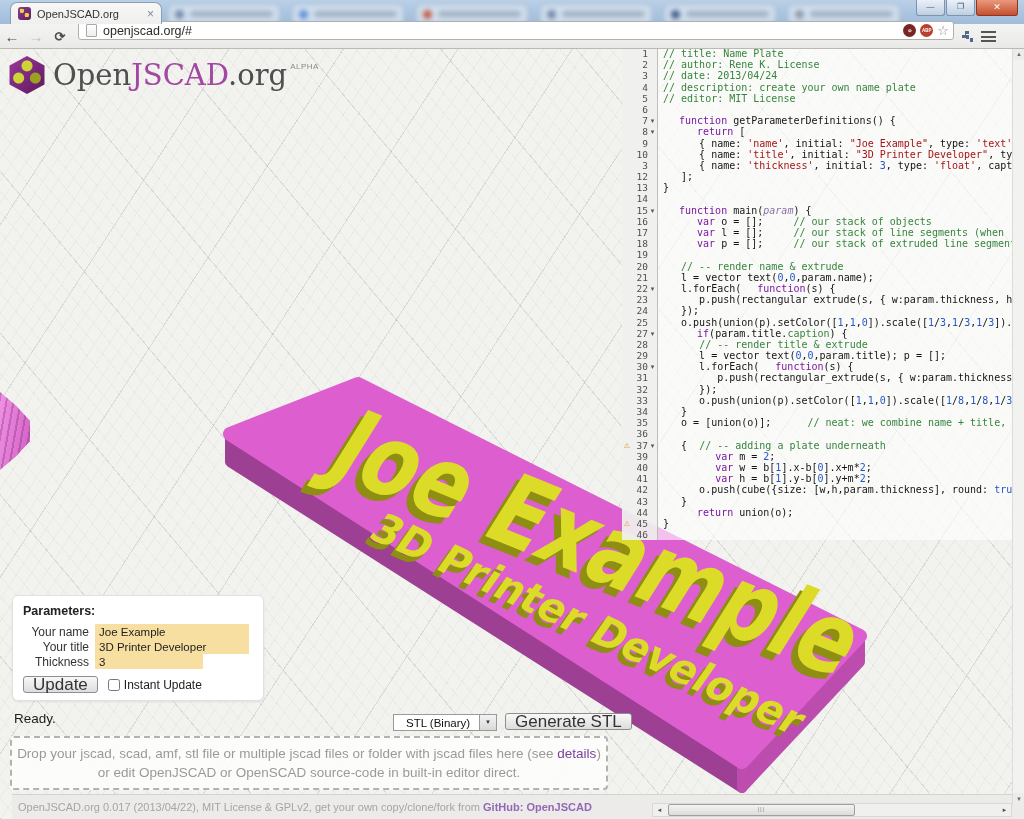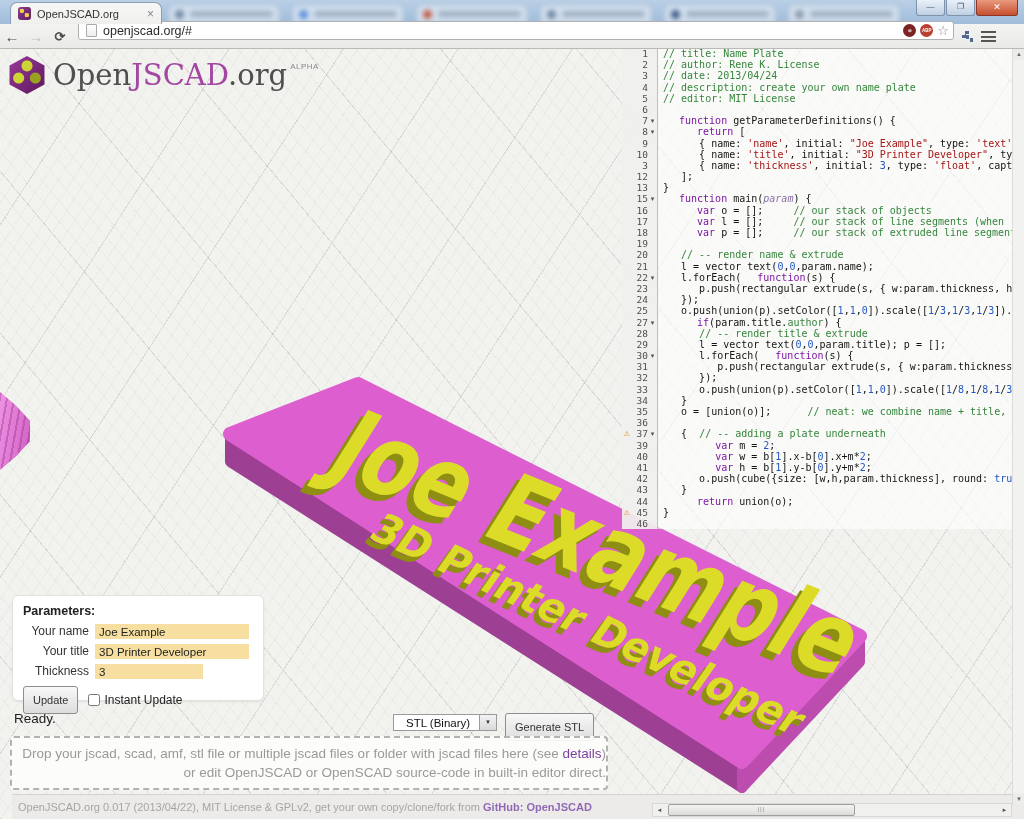--- a/index.html
+++ b/index.html
@@ -104,44 +104,44 @@
     background:#f0f0ee;border:1px solid #d8d8d6;box-sizing:border-box;display:flex;align-items:center;}
   .hscroll .arrow{width:13px;font-size:6px;color:#555;text-align:center;}
   .hthumb{width:185px;height:10px;margin-left:2px;border:1px solid #9f9f9d;border-radius:2px;
     background:linear-gradient(#f3f3f1,#dcdcda);font-size:5px;color:#777;text-align:center;line-height:9px;letter-spacing:1px;}
 
   
   .params{position:absolute;left:12px;top:547px;width:252px;height:106px;z-index:6;
     background:#fff;border:1px solid #e2e2e0;border-radius:6px;box-shadow:0 1px 2px rgba(0,0,0,.08);
     padding:8px 10px;box-sizing:border-box;font-size:12px;color:#222;}
   .params h4{margin:0 0 6px 0;font-size:12.5px;}
-  .prow{display:flex;align-items:flex-start;margin-bottom:5px;}
+  .prow{display:flex;align-items:center;}
   .plabel{width:66px;text-align:right;margin-right:6px;color:#333;}
   .pinput{background:#f6dfa0;border:none;height:15px;font-size:11.5px;color:#222;
     font-family:"Liberation Sans",sans-serif;padding:0 4px;}
   .w-wide{width:146px;} .w-narrow{width:100px;}
   .update-row{display:flex;align-items:center;margin-top:7px;gap:10px;}
-  .btn{font-size:11px;color:#333;border:1px solid #8e8e8e;border-radius:3px;
-    background:linear-gradient(#f8f8f8,#dddddd);padding:1px 9px;height:28px;line-height:14px;}
+  .btn{font-size:17px;color:#333;border:1px solid #8e8e8e;border-radius:3px;
+    background:linear-gradient(#f8f8f8,#dddddd);padding:1px 9px;height:17px;line-height:14px;}
   .chk-label{font-size:12px;color:#222;display:flex;align-items:center;gap:4px;}
   .chk-label input{width:12px;height:12px;margin:0;}
 
   
   .status-text{position:absolute;left:14px;top:663px;z-index:6;font-size:13.5px;color:#1d1d1d;}
   .fmt-select{position:absolute;left:393px;top:666px;width:104px;height:17px;z-index:6;
     background:#fff;border:1px solid #9a9a9a;display:flex;align-items:center;box-sizing:border-box;}
   .fmt-select .sel-text{flex:1;font-size:11.5px;padding-left:12px;color:#111;}
   .sel-btn{width:16px;height:15px;border-left:1px solid #9a9a9a;background:linear-gradient(#f3f3f3,#d9d9d9);
     font-size:6px;color:#333;text-align:center;line-height:15px;}
   .gen-btn{position:absolute;left:505px;top:665px;z-index:6;}
 
   
   .dropzone{position:absolute;left:10px;top:688px;width:598px;height:54px;z-index:6;
     border:2px dashed #b2b2b0;border-radius:4px;background:rgba(253,253,252,.92);
-    display:flex;flex-direction:column;align-items:flex-end;justify-content:center;
+    display:flex;flex-direction:column;align-items:center;justify-content:center;
     font-size:13.5px;color:#9a9a98;line-height:19px;box-sizing:border-box;text-align:center;}
   .dropzone a{color:#7a3f9d;text-decoration:none;}
 
   
   .footer{position:absolute;left:12px;top:746px;width:1024px;height:25px;z-index:4;
     background:#ecebe9;border-top:1px solid #d3d3d0;font-size:11px;color:#a5a5a3;
     display:flex;align-items:center;padding-left:6px;box-sizing:border-box;}
   .footer a{color:#9168b5;font-weight:bold;text-decoration:none;margin-left:3px;}
 </style>
 </head>
@@ -334,20 +334,28 @@
           <div class="cm-gutter">
             <span class="cm-warn"></span>
             <span class="cm-num">13</span>
             <span class="cm-fold"></span>
           </div>
           <pre class="cm-code">}</pre>
         </div>
         <div class="cm-line">
           <div class="cm-gutter">
             <span class="cm-warn"></span>
+            <span class="cm-num">14</span>
+            <span class="cm-fold"></span>
+          </div>
+          <pre class="cm-code"></pre>
+        </div>
+        <div class="cm-line">
+          <div class="cm-gutter">
+            <span class="cm-warn"></span>
             <span class="cm-num">15</span>
             <span class="cm-fold">▾</span>
           </div>
           <pre class="cm-code"><span class="tk-kw">function</span> main(<span class="tk-param">param</span>) {</pre>
         </div>
         <div class="cm-line">
           <div class="cm-gutter">
             <span class="cm-warn"></span>
             <span class="cm-num">16</span>
             <span class="cm-fold"></span>
@@ -425,21 +433,21 @@
             <span class="cm-fold"></span>
           </div>
           <pre class="cm-code">   o.push(union(p).setColor([<span class="tk-num">1</span>,<span class="tk-num">1</span>,<span class="tk-num">0</span>]).scale([<span class="tk-num">1</span>/<span class="tk-num">3</span>,<span class="tk-num">1</span>/<span class="tk-num">3</span>,<span class="tk-num">1</span>/<span class="tk-num">3</span>]).cente</pre>
         </div>
         <div class="cm-line">
           <div class="cm-gutter">
             <span class="cm-warn"></span>
             <span class="cm-num">27</span>
             <span class="cm-fold">▾</span>
           </div>
-          <pre class="cm-code">   <span class="tk-kw">if</span>(param.title.<span class="tk-prop">author</span>) {</pre>
+          <pre class="cm-code">   <span class="tk-kw">if</span>(param.title.<span class="tk-prop">caption</span>) {</pre>
         </div>
         <div class="cm-line">
           <div class="cm-gutter">
             <span class="cm-warn"></span>
             <span class="cm-num">28</span>
             <span class="cm-fold"></span>
           </div>
           <pre class="cm-code">      <span class="tk-com">// -- render title &amp; extrude</span></pre>
         </div>
         <div class="cm-line">

